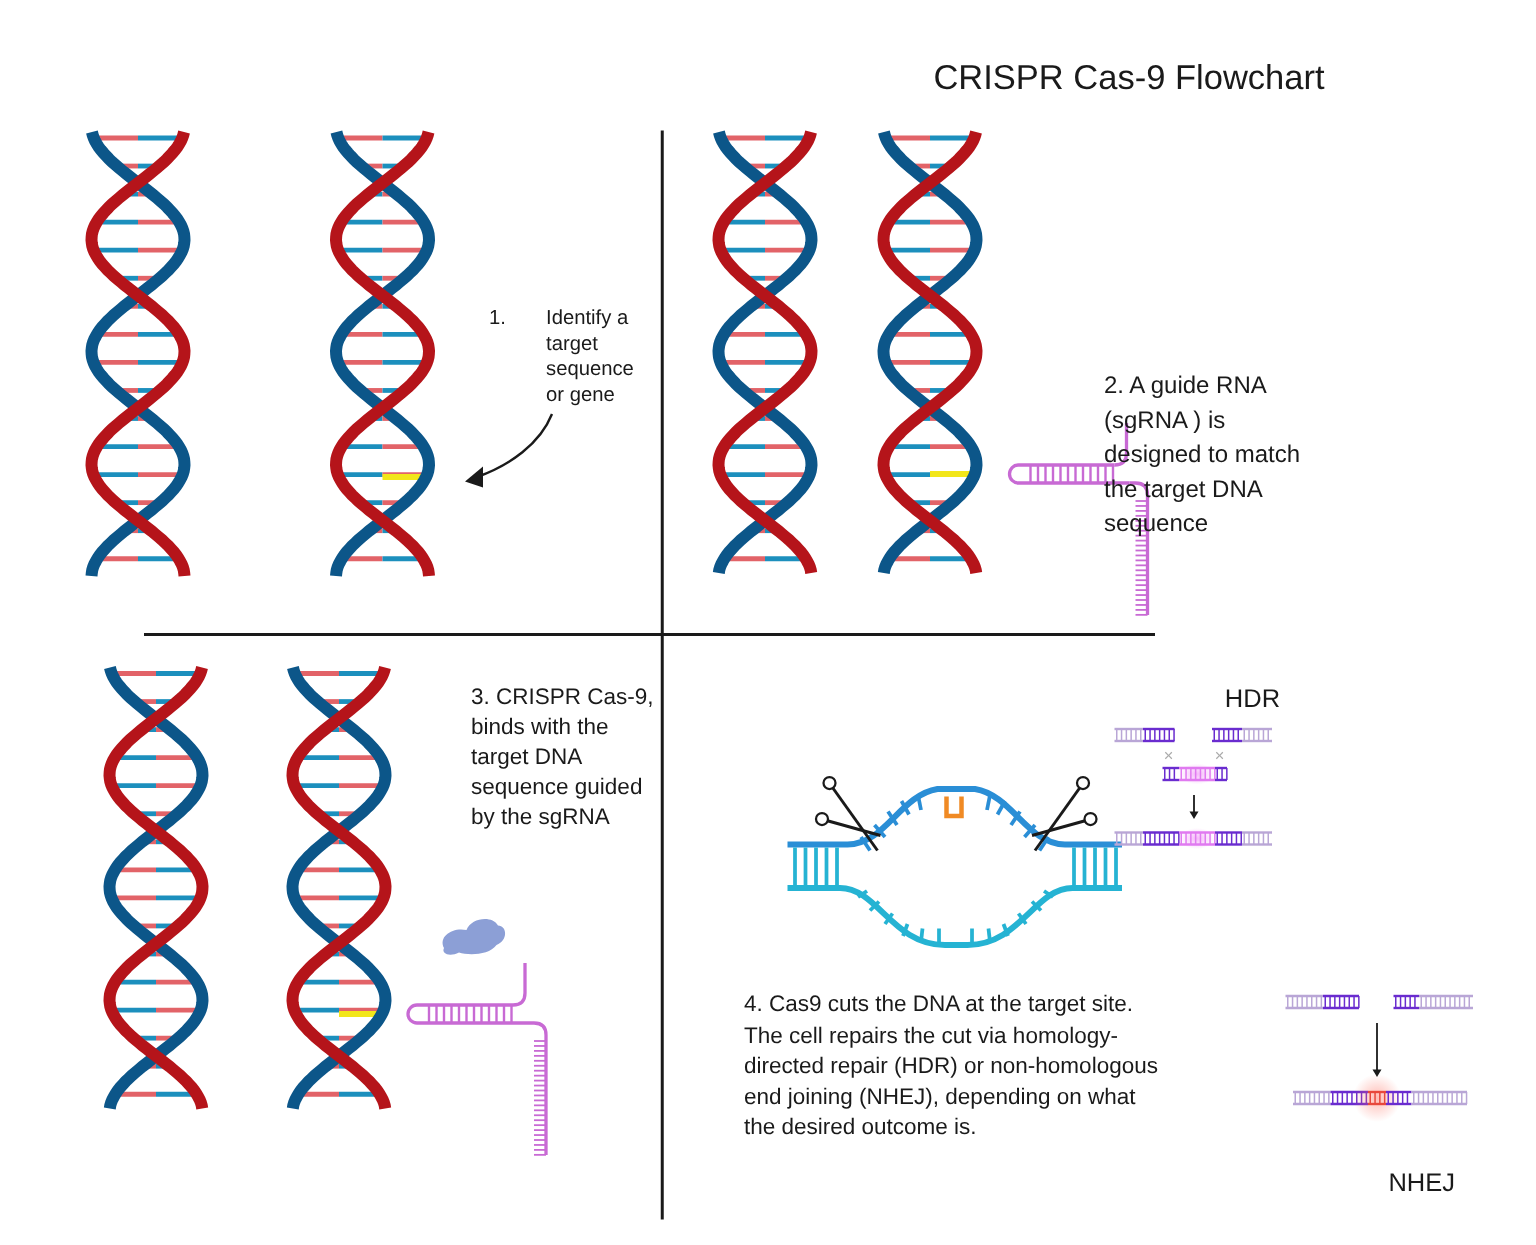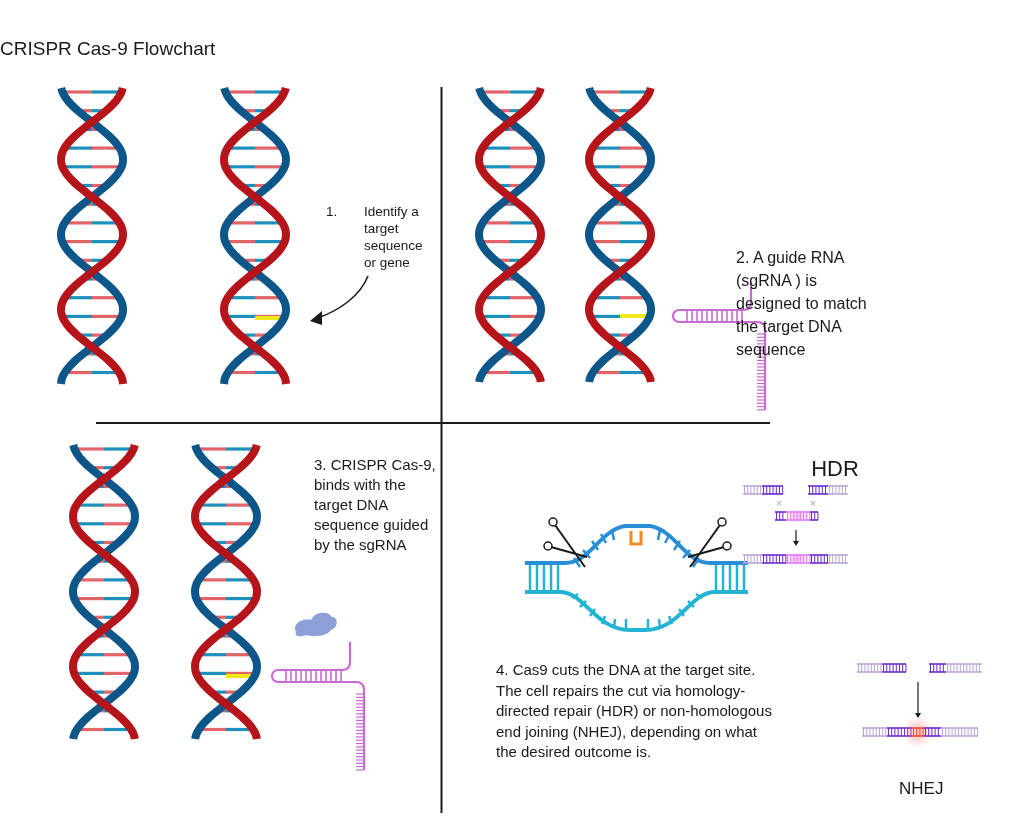--- a/index.html
+++ b/index.html
@@ -1,28 +1,28 @@
 <!DOCTYPE html>
 <html><head>
   <meta charset="utf-8">
   <style>
     html, body { margin: 0; padding: 0; background: #ffffff; }
     body { width: 1024px; height: 830px; position: relative; overflow: hidden;
            font-family: "Liberation Sans", sans-serif; color: #1a1a1a; }
     #stage { position: absolute; left: 0; top: 0; }
     .txt { position: absolute; font-family: "Liberation Sans", sans-serif; color: #1a1a1a; white-space: pre-line; }
-    #title { left: 0; width: 883px; top: 38px; text-align: left; font-size: 19px; }
+    #title { left: 0; width: 883px; top: 38px; text-align: right; font-size: 23px; }
     #step1 { left: 326px; top: 203px; font-size: 13.5px; line-height: 17px; }
     #step1 .num { position: absolute; left: 0; top: 0; }
     #step1 .body { position: absolute; left: 38px; top: 0; width: 110px; }
     #step2 { left: 736px; top: 246px; font-size: 16px; line-height: 23px; width: 230px; }
     #step3 { left: 286px; top: 455px; font-size: 15px; line-height: 20px; width: 150px; margin-left: 28px; }
     #step4 { left: 496px; top: 646px; font-size: 15px; line-height: 20.5px; width: 320px; margin-top: 14px; }
-    #hdr-label { left: 775px; top: 456px; font-size: 22px; width: 120px; text-align: center; }
-    #nhej-label { left: 899px; top: 779px; font-size: 17px; width: 120px; text-align: left; }
+    #hdr-label { left: 775px; top: 456px; font-size: 17px; width: 120px; text-align: center; }
+    #nhej-label { left: 850px; top: 779px; font-size: 17px; width: 120px; text-align: right; }
   </style>
 </head>
 <body>
 
 <svg id="stage" width="1024" height="830" viewBox="0 0 1024 830" xmlns="http://www.w3.org/2000/svg">
   <defs>
     <radialGradient id="glow" cx="50%" cy="50%" r="50%">
       <stop offset="0%" stop-color="#ff6a5a" stop-opacity="0.45"></stop>
       <stop offset="100%" stop-color="#ff6a5a" stop-opacity="0"></stop>
     </radialGradient>

